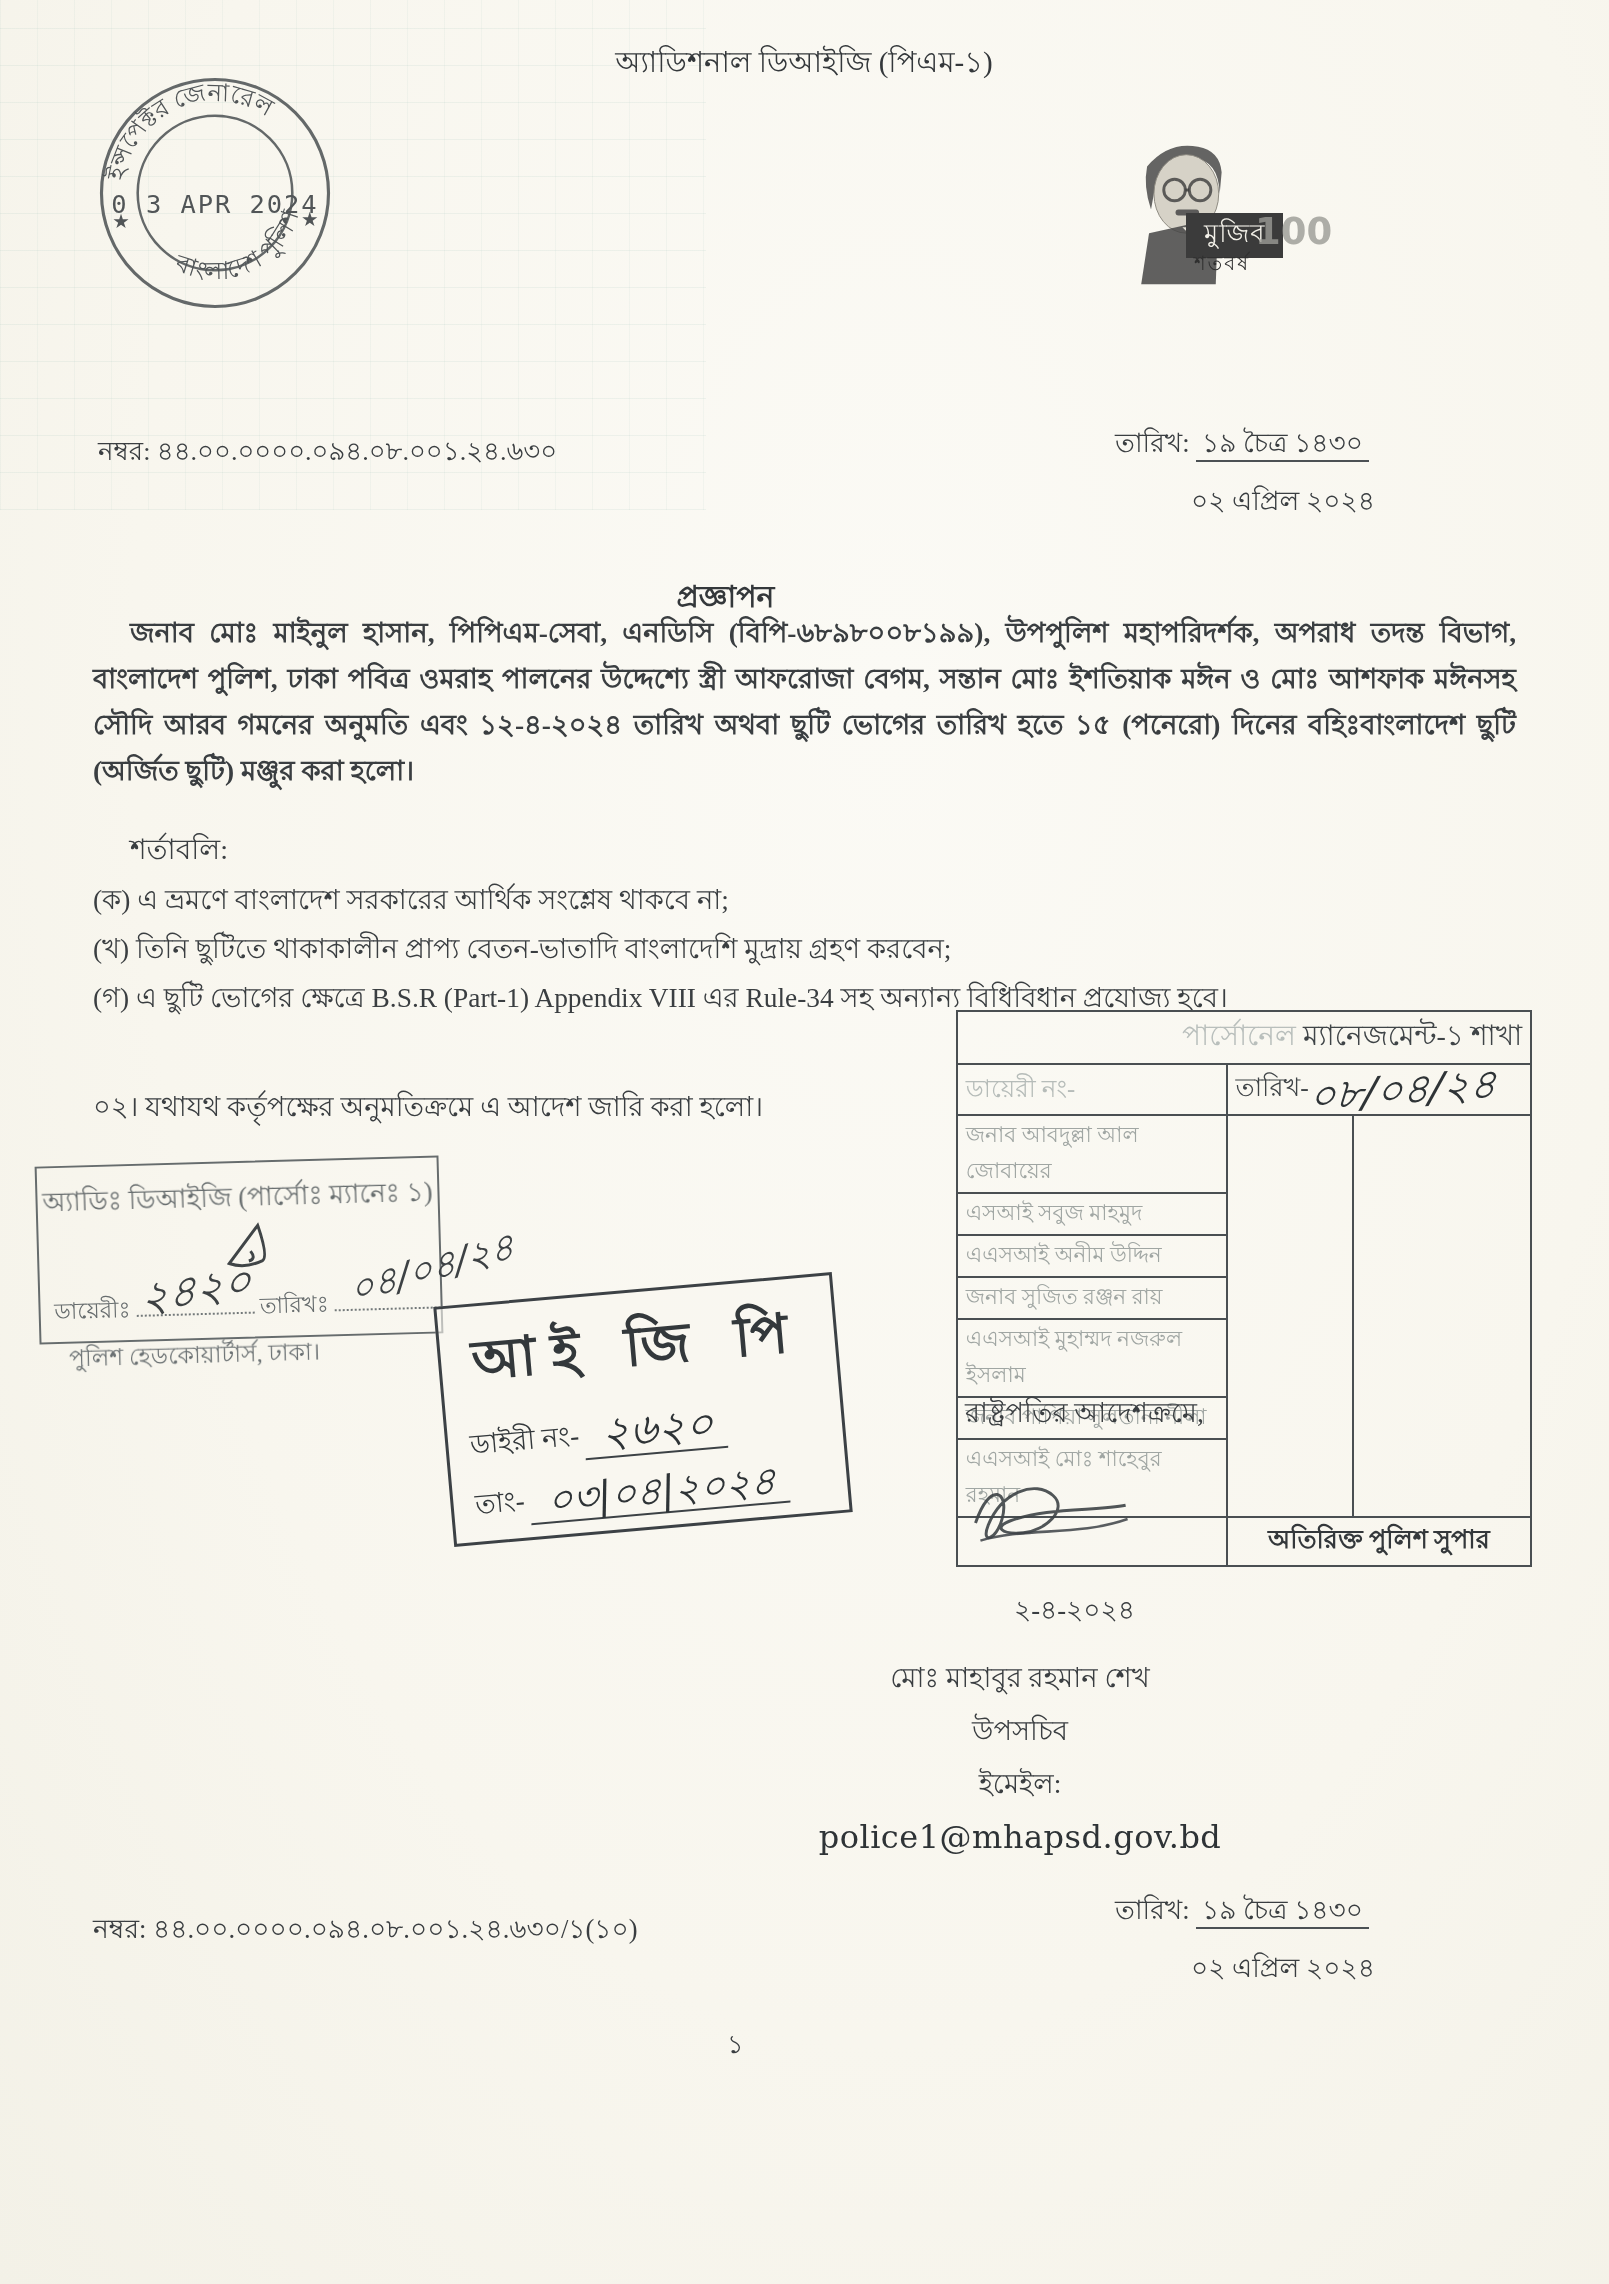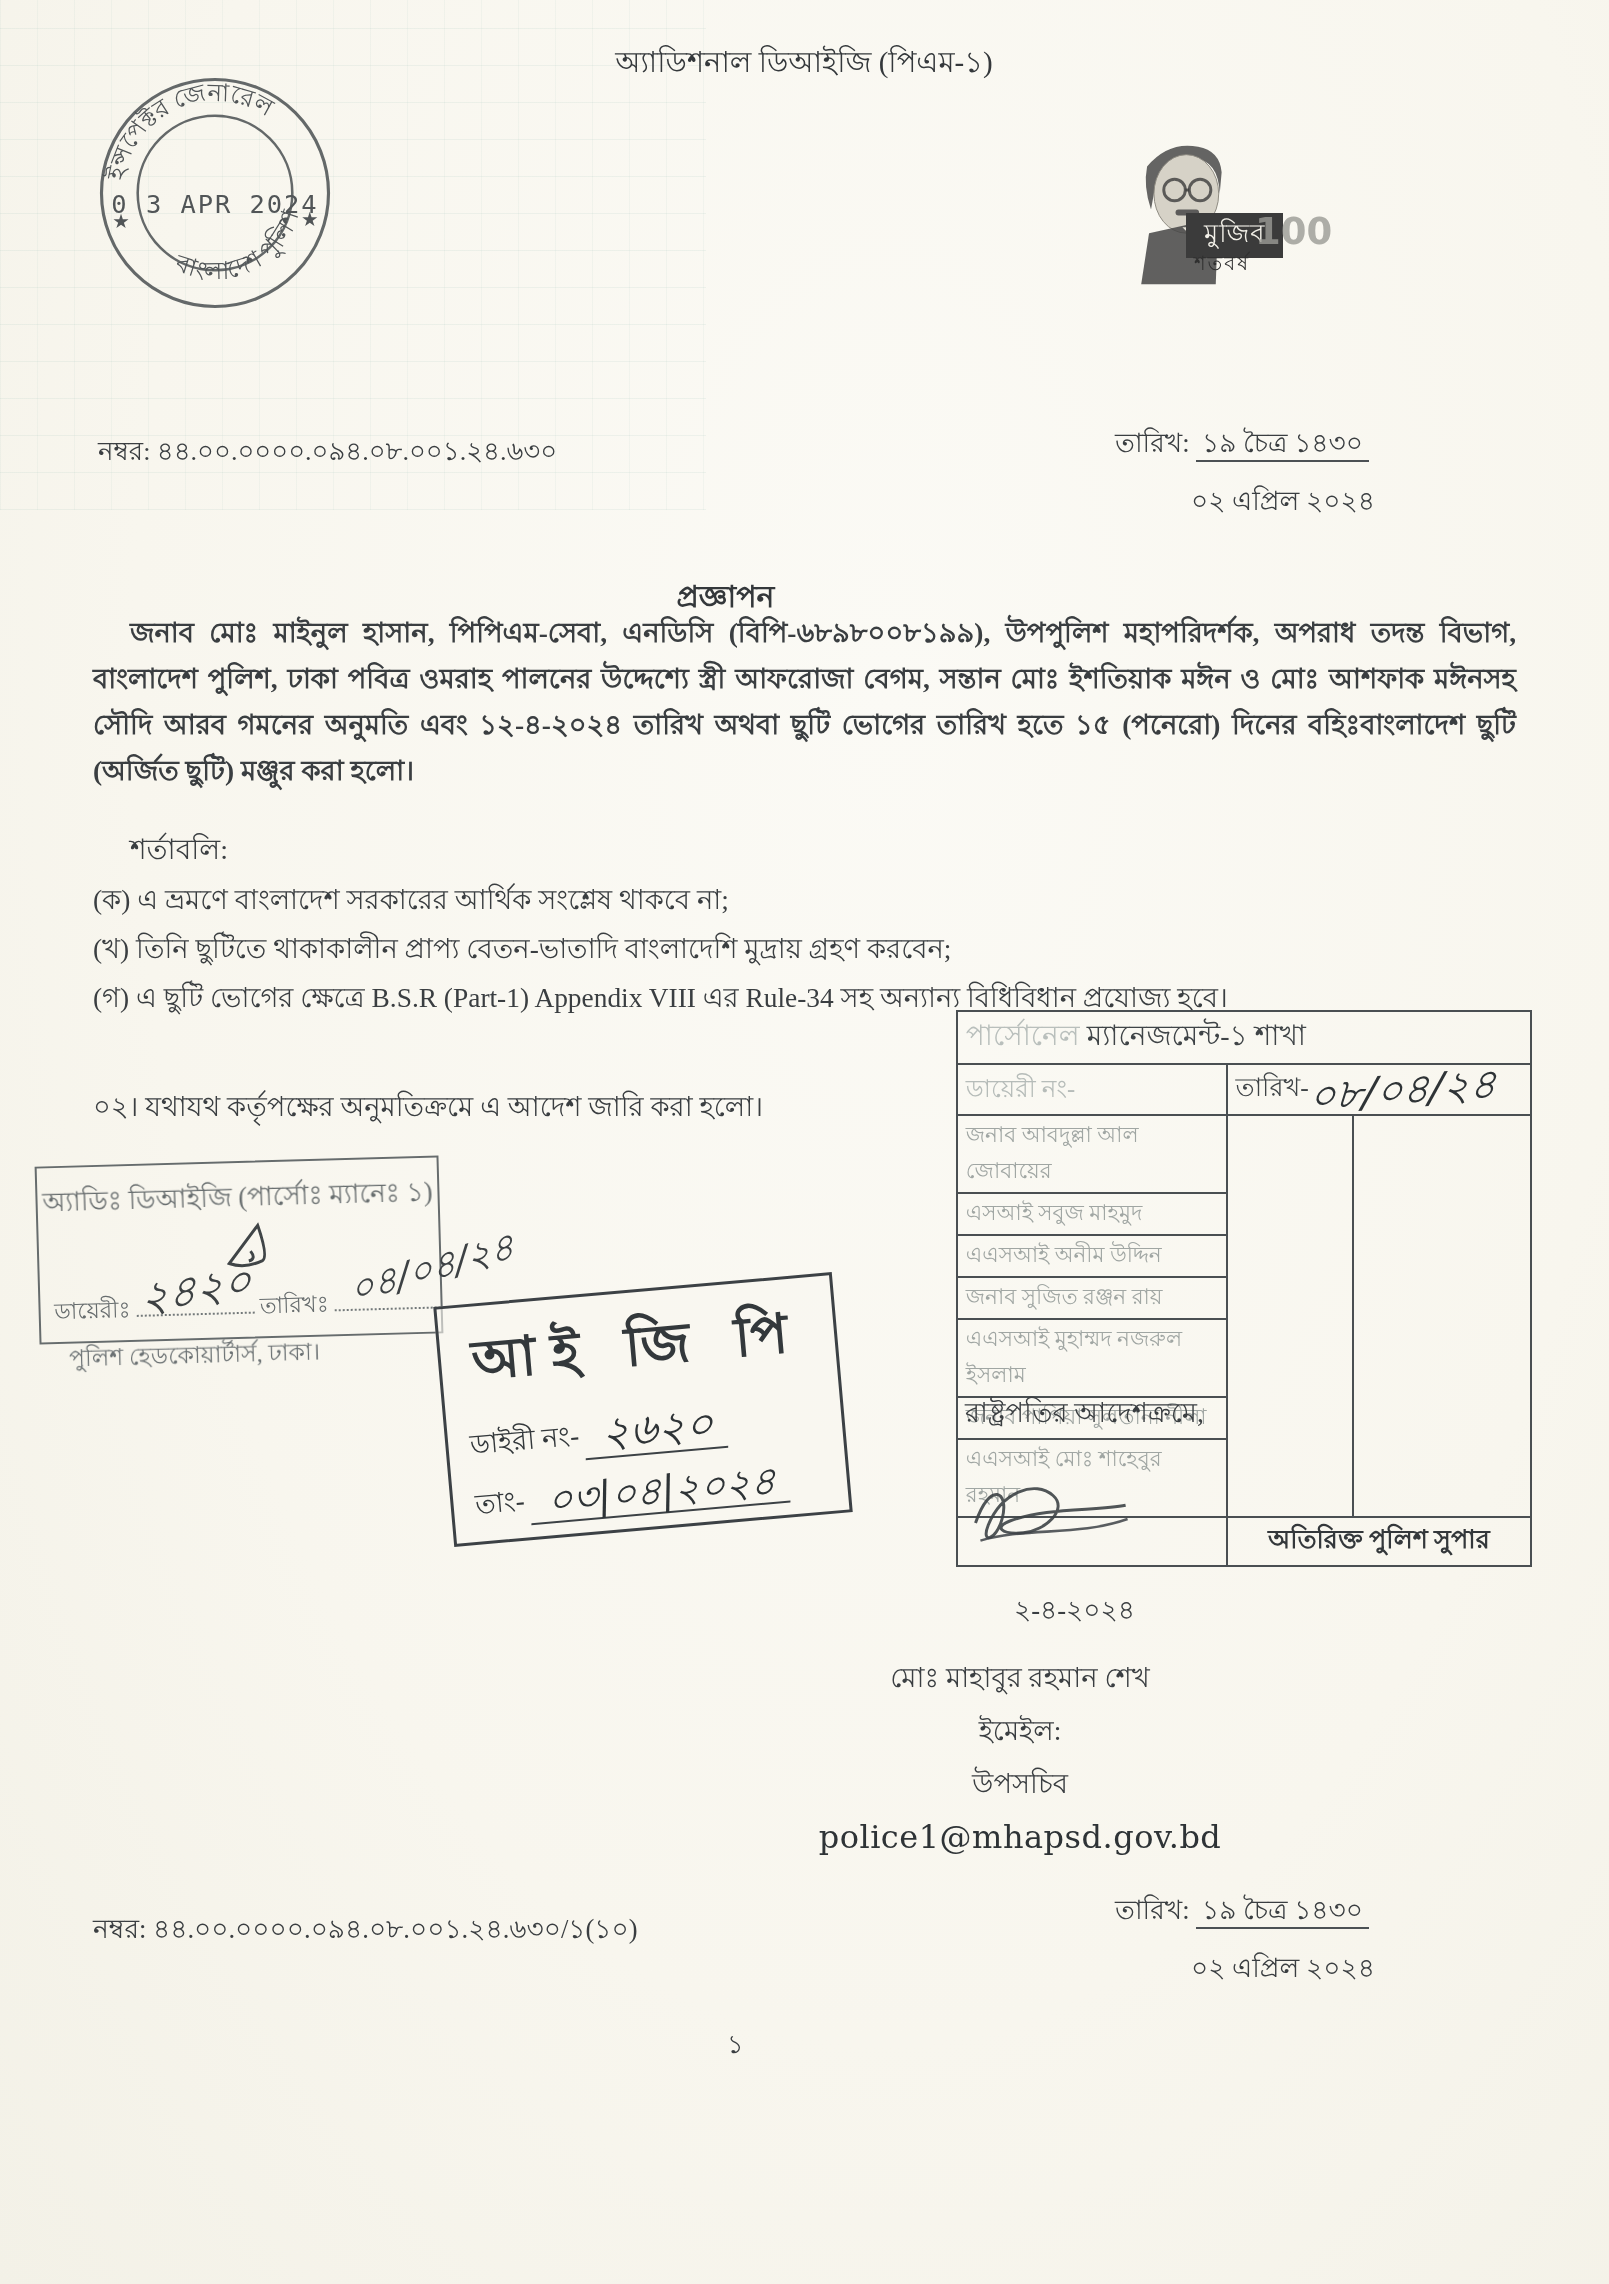--- a/index.html
+++ b/index.html
@@ -44,21 +44,21 @@
   .para1 { left:93px; top:610px; width:1423px; font-size:27.4px; line-height:46px; text-align:justify; text-indent:37px;font-weight:bold; }
   .cond-head { left:130px; top:828px; font-size:28px; }
   .cond-a { left:93px; top:879px; font-size:27.4px; }
   .cond-b { left:93px; top:928px; font-size:27.4px; }
   .cond-c { left:93px; top:975px; width:1318px; font-size:27.4px; line-height:46px; }
   .para2 { left:93px; top:1086px; font-size:27.4px; }
   
   .pm-wrap { left:956px; top:1010px; width:576px; color:#4a4f52; }
   .pm-table { width:100%; border-collapse:collapse; border:2.9px solid #4a4f52; }
   .pm-table td { border:2px solid #4a4f52; padding:2px 7.8px; }
-  .pm-title { text-align:left; font-size:28px; height:45px; color:#3f4447; }
+  .pm-title { text-align:right; font-size:28px; height:45px; color:#3f4447; }
   .pm-title .faint { color:#b9bfbc; filter:blur(0.6px); }
   .pm-diary { color:#b6bcb9; filter:blur(0.5px); font-size:24.5px; height:45px; }
   .pm-date-cell { font-size:25.5px; color:#3f4447; height:45px; position:relative; overflow:visible; white-space:nowrap; }
   .pm-name { font-size:21.6px; height:32px; color:#a0a6a3; filter:blur(0.5px); }
   .pm-footer { text-align:center; font-size:25.5px; height:43px; color:#34383b; font-weight:600; }
   .col1 { width:47%; } .col2 { width:22%; } .col3 { width:31%; }
   
   .hand { font-family:"DejaVu Sans", sans-serif; font-style:italic; color:#2e3336; }
   .pm-date-cell .hand { display:inline-block; font-size:41px; transform:rotate(-4deg) skewX(-8deg); line-height:1; vertical-align:middle; }
   
@@ -216,22 +216,22 @@
   </div>
 
   <div class="abs order-line">রাষ্ট্রপতির আদেশক্রমে,</div>
   <svg class="abs sig" width="206" height="118" viewBox="0 0 210 120">
     <path d="M25,62 C40,18 60,30 52,58 C46,80 30,84 38,64 C52,30 86,18 104,34 C120,48 96,70 74,72 C50,74 44,66 60,60 C96,46 150,50 178,44" fill="none" stroke="#3d4246" stroke-width="3" opacity="0.9"></path>
     <path d="M30,80 C75,66 130,76 180,58" fill="none" stroke="#3d4246" stroke-width="2.6" opacity="0.85"></path>
   </svg>
   <div class="abs sign-date">২-৪-২০২৪</div>
   <div class="abs signer">
     <div>মোঃ মাহাবুর রহমান শেখ</div>
+    <div>উপসচিব</div>
     <div>ইমেইল:</div>
-    <div>উপসচিব</div>
     <div class="email">police1@mhapsd.gov.bd</div>
   </div>
 
   <div class="abs memo-number-b">নম্বর: ৪৪.০০.০০০০.০৯৪.০৮.০০১.২৪.৬৩০/১(১০)</div>
   <div class="abs date-block db-bottom">
     <span>তারিখ:</span>
     <span class="val">১৯ চৈত্র ১৪৩০</span>
     <div class="line2">০২ এপ্রিল ২০২৪</div>
   </div>
 

